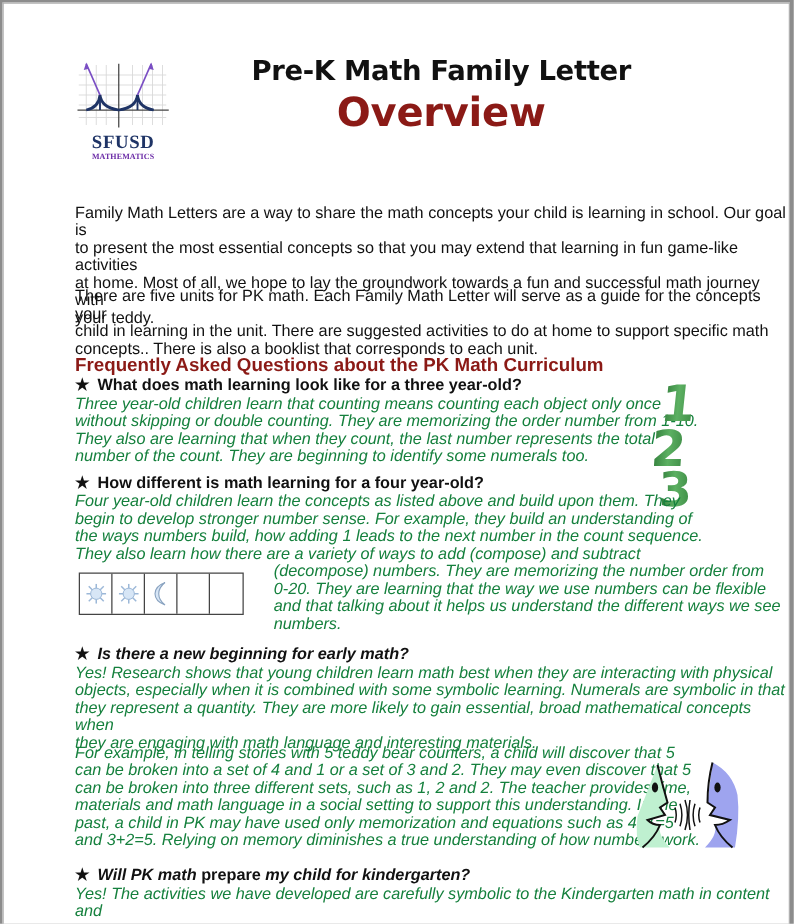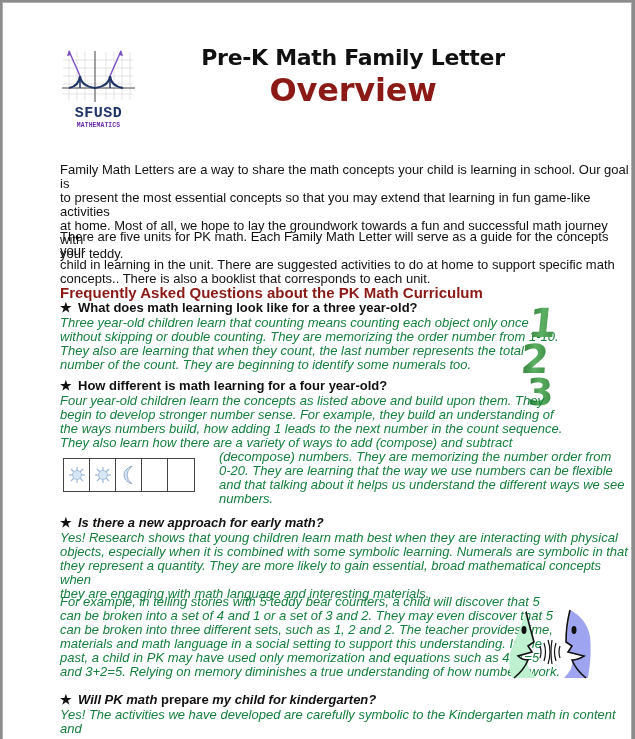--- a/index.html
+++ b/index.html
@@ -16,21 +16,21 @@
       border-top: 1px solid #b0b0b0;
       border-right: 1px solid #b0b0b0;
       box-sizing: border-box;
     }
     .logo {
       position: absolute; left: 58px; top: 45px; width: 75px; height: 88px;
     }
     .logo svg { display: block; }
     .logo-text {
       position: absolute; left: 0; top: 58px; width: 75px; text-align: center;
-      font-family: Liberation Mono, monospace; font-weight: bold;
+      font-family: Liberation Serif, serif; font-weight: bold;
     }
     .logo-sfusd { color: #1f3466; font-size: 15px; letter-spacing: 0.5px; line-height: 16px; }
     .logo-math { color: #6a2aa6; font-size: 6.4px; line-height: 8px; letter-spacing: 0.1px; }
     .title {
       position: absolute; left: 180px; top: 40px; width: 340px; text-align: center;
       font-family: "DejaVu Sans", sans-serif; font-weight: bold;
       font-size: 22px; color: #111; line-height: 30px; letter-spacing: -0.3px;
     }
     .subtitle {
       position: absolute; left: 180px; top: 70px; width: 340px; text-align: center;
@@ -188,21 +188,21 @@
   </div>
 
   <div class="ans" style="top:447px; left:216px">
     <div>(decompose) numbers. They are memorizing the number order from</div>
     <div>0-20. They are learning that the way we use numbers can be flexible</div>
     <div>and that talking about it helps us understand the different ways we see</div>
     <div>numbers.</div>
   </div>
 
   <div class="q it" style="top:513px">
-    <span class="star" style="font-style:normal">★</span><span>Is there a new approach for early math?</span>
+    <span class="star" style="font-style:normal">★</span><span>Is there a new beginning for early math?</span>
   </div>
   <div class="ans" style="top:528px">
     <div>Yes! Research shows that young children learn math best when they are interacting with physical</div>
     <div>objects, especially when it is combined with some symbolic learning. Numerals are symbolic in that</div>
     <div>they represent a quantity. They are more likely to gain essential, broad mathematical concepts when</div>
     <div>they are engaging with math language and interesting materials.</div>
   </div>
   <div class="ans" style="top:592px">
     <div>For example, in telling stories with 5 teddy bear counters, a child will discover that 5</div>
     <div>can be broken into a set of 4 and 1 or a set of 3 and 2. They may even discover that 5</div>

